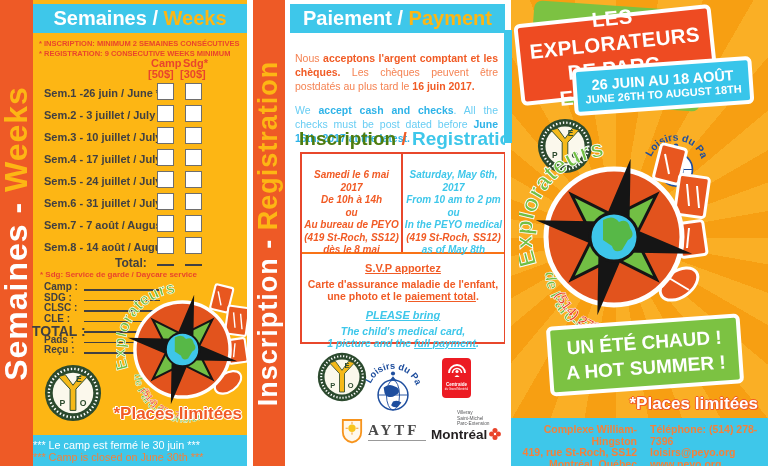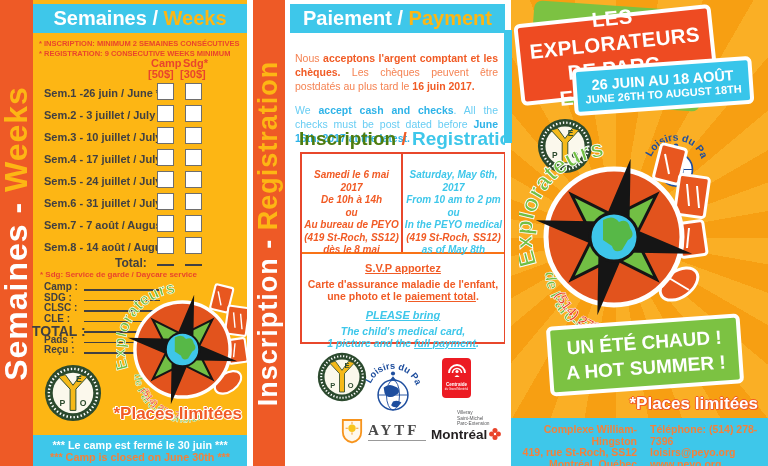--- a/index.html
+++ b/index.html
@@ -16,21 +16,21 @@
         justify-content:center;font-weight:bold;font-size:20px;white-space:pre}
   .hbar .w{color:#fff}.hbar .g{color:#FDB614}
   
   .pleft{left:0;width:247px;background:#FDB614}
   .rednote{color:#E9452C;font-weight:bold}
   .wlabel{color:#414042;font-weight:bold;font-size:11px;white-space:nowrap}
   .chk{position:absolute;width:15px;height:15px;background:#fff;border:1.5px solid #6e6e6e}
   .fline{position:absolute;height:1.5px;background:#414042}
   .places-l{color:#F15B25;font-weight:bold;font-size:17px;
             text-shadow:1px 0 #fff,-1px 0 #fff,0 1px #fff,0 -1px #fff,1px 1px #fff,-1px -1px #fff}
-  .cfoot{position:absolute;background:#3EC7EA;text-align:center;font-weight:bold}
+  .cfoot{position:absolute;background:#3EC7EA;font-weight:normal}
   
   .pmid{left:253px;width:252px;background:#fff}
   .para{position:absolute;width:203px;font-size:10.5px;line-height:14px;text-align:justify}
   .o-reg{color:#F58353}.o-b{color:#F15B25;font-weight:bold}
   .c-reg{color:#68CDF3}.c-b{color:#2EB3E8;font-weight:bold}
   .insc-tbl{position:absolute;border:2px solid #E8472B;background:#fff}
   .cellL{color:#F15B25}.cellR{color:#3EC7EA}
   .cell{font-size:10px;font-weight:bold;font-style:italic;line-height:12.5px;text-align:center;padding-top:15px}
   .svp{color:#F15B25;font-weight:bold}
   .plz{color:#3EC7EA;font-weight:bold;font-style:italic}

